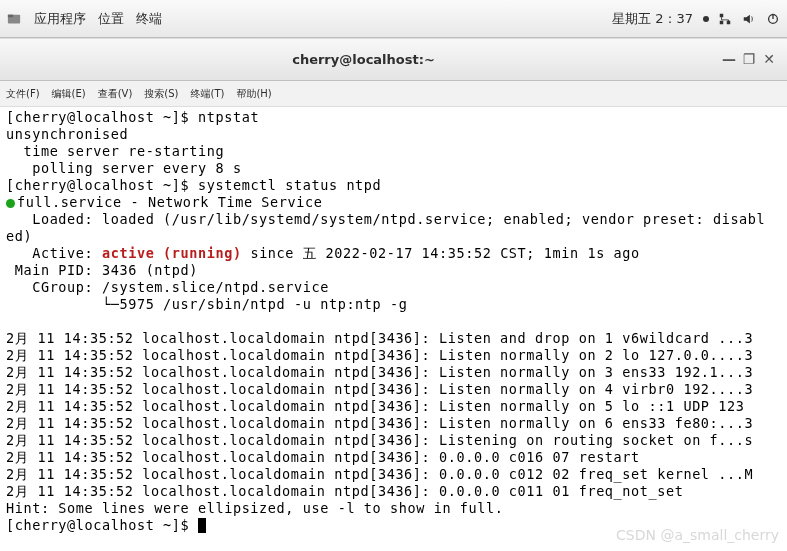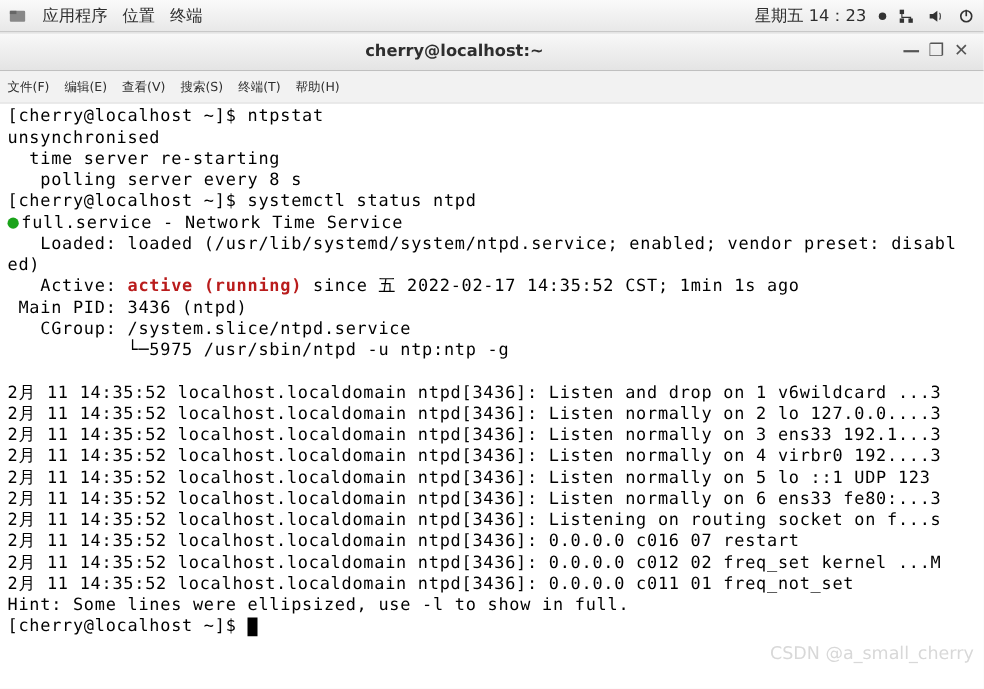--- a/index.html
+++ b/index.html
@@ -6,21 +6,21 @@
   body {
     font-family: "DejaVu Sans", "WenQuanYi Micro Hei", sans-serif;
     font-size: 13px;
     background: #ececec;
     width: 787px;
     height: 551px;
     overflow: hidden;
     color: #2e2e2e;
   }
   .panel {
-    height: 26px;
+    height: 38px;
     background: linear-gradient(#fafafa,#e8e8e8);
     border-bottom: 1px solid #bdbdbd;
     display: flex;
     align-items: center;
     padding: 0 6px;
     font-size: 13px;
   }
   .panel-left { display:flex; gap:12px; align-items:center;}
   .panel-left .icon { width:16px;height:16px;display:flex;align-items:center;justify-content:center;}
   .panel-spacer { flex:1; }
@@ -30,21 +30,21 @@
 
   .window {
     margin: 0;
     background: #fff;
     border-top: 1px solid #ddd;
     height: calc(100% - 26px);
     display:flex;
     flex-direction:column;
   }
   .titlebar {
-    height: 30px;
+    height: 42px;
     background: linear-gradient(#f8f8f8,#e4e4e4);
     border-bottom: 1px solid #c0c0c0;
     display:flex;
     align-items:center;
     padding: 0 8px;
     font-weight: bold;
     font-size:13px;
   }
   .titlebar .title { flex:1; text-align:center; }
   .titlebar .wbtn { width:20px;height:18px;text-align:center;color:#555;font-size:14px;line-height:16px;cursor:default;}
@@ -96,21 +96,21 @@
           <rect x="1" y="3" width="14" height="10" fill="#888" rx="1"></rect>
           <rect x="1" y="3" width="6" height="3" fill="#666"></rect>
         </svg>
     </span>
     <span>应用程序</span>
     <span>位置</span>
     <span>终端</span>
   </div>
   <div class="panel-spacer"></div>
   <div class="panel-right">
-    <span>星期五 14：23</span>
+    <span>星期五 2：37</span>
     <span class="dot"></span>
     <span class="tray-icon">
       <svg width="14" height="14" viewBox="0 0 16 16">
           <rect x="2" y="2" width="4" height="4" fill="#333"></rect>
           <rect x="10" y="10" width="4" height="4" fill="#333"></rect>
           <rect x="2" y="10" width="4" height="4" fill="#333"></rect>
           <path d="M4 6v3h8V12" stroke="#333" fill="none"></path>
         </svg>
     </span>
     <span class="tray-icon">

